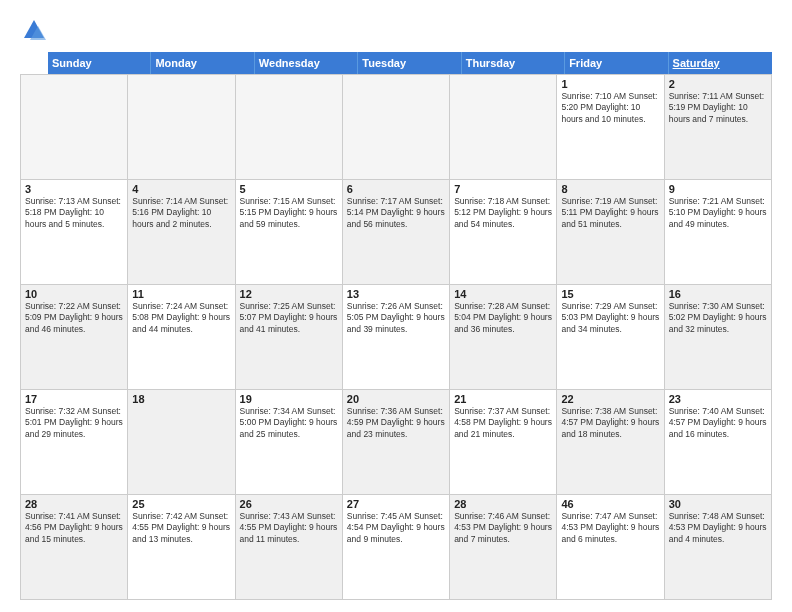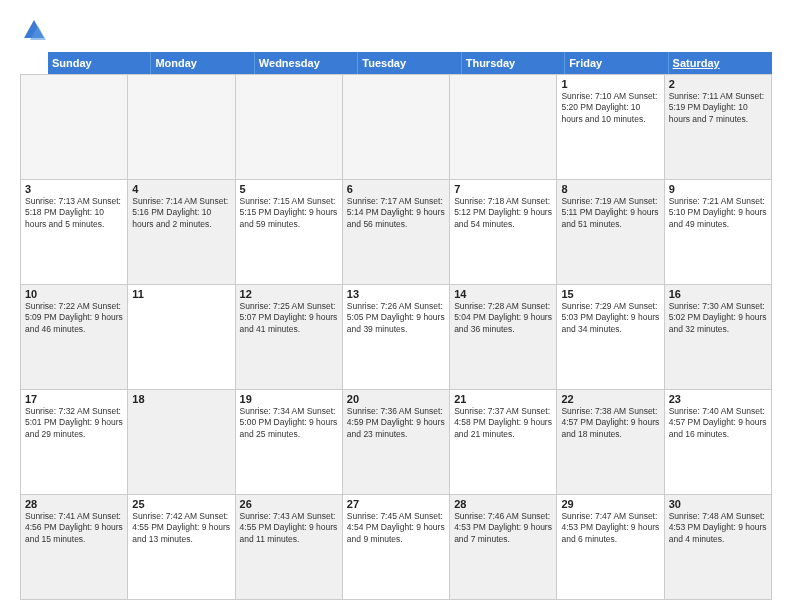--- a/index.html
+++ b/index.html
@@ -231,20 +231,24 @@
         <div class="cal-row">
           <div class="cal-cell shaded">
             <span class="day-num">10</span>
             <div class="day-info">Sunrise: 7:22 AM
 Sunset: 5:09 PM
 Daylight: 9 hours
 and 46 minutes.</div>
           </div>
           <div class="cal-cell">
             <span class="day-num">11</span>
+            <div class="day-info">Sunrise: 7:24 AM
+Sunset: 5:08 PM
+Daylight: 9 hours
+and 44 minutes.</div>
           </div>
           <div class="cal-cell shaded">
             <span class="day-num">12</span>
             <div class="day-info">Sunrise: 7:25 AM
 Sunset: 5:07 PM
 Daylight: 9 hours
 and 41 minutes.</div>
           </div>
           <div class="cal-cell">
             <span class="day-num">13</span>
@@ -352,21 +356,21 @@
 and 9 minutes.</div>
           </div>
           <div class="cal-cell shaded">
             <span class="day-num">28</span>
             <div class="day-info">Sunrise: 7:46 AM
 Sunset: 4:53 PM
 Daylight: 9 hours
 and 7 minutes.</div>
           </div>
           <div class="cal-cell">
-            <span class="day-num">29</span>
+            <span class="day-num">46</span>
             <div class="day-info">Sunrise: 7:47 AM
 Sunset: 4:53 PM
 Daylight: 9 hours
 and 6 minutes.</div>
           </div>
           <div class="cal-cell shaded">
             <span class="day-num">30</span>
             <div class="day-info">Sunrise: 7:48 AM
 Sunset: 4:53 PM
 Daylight: 9 hours

